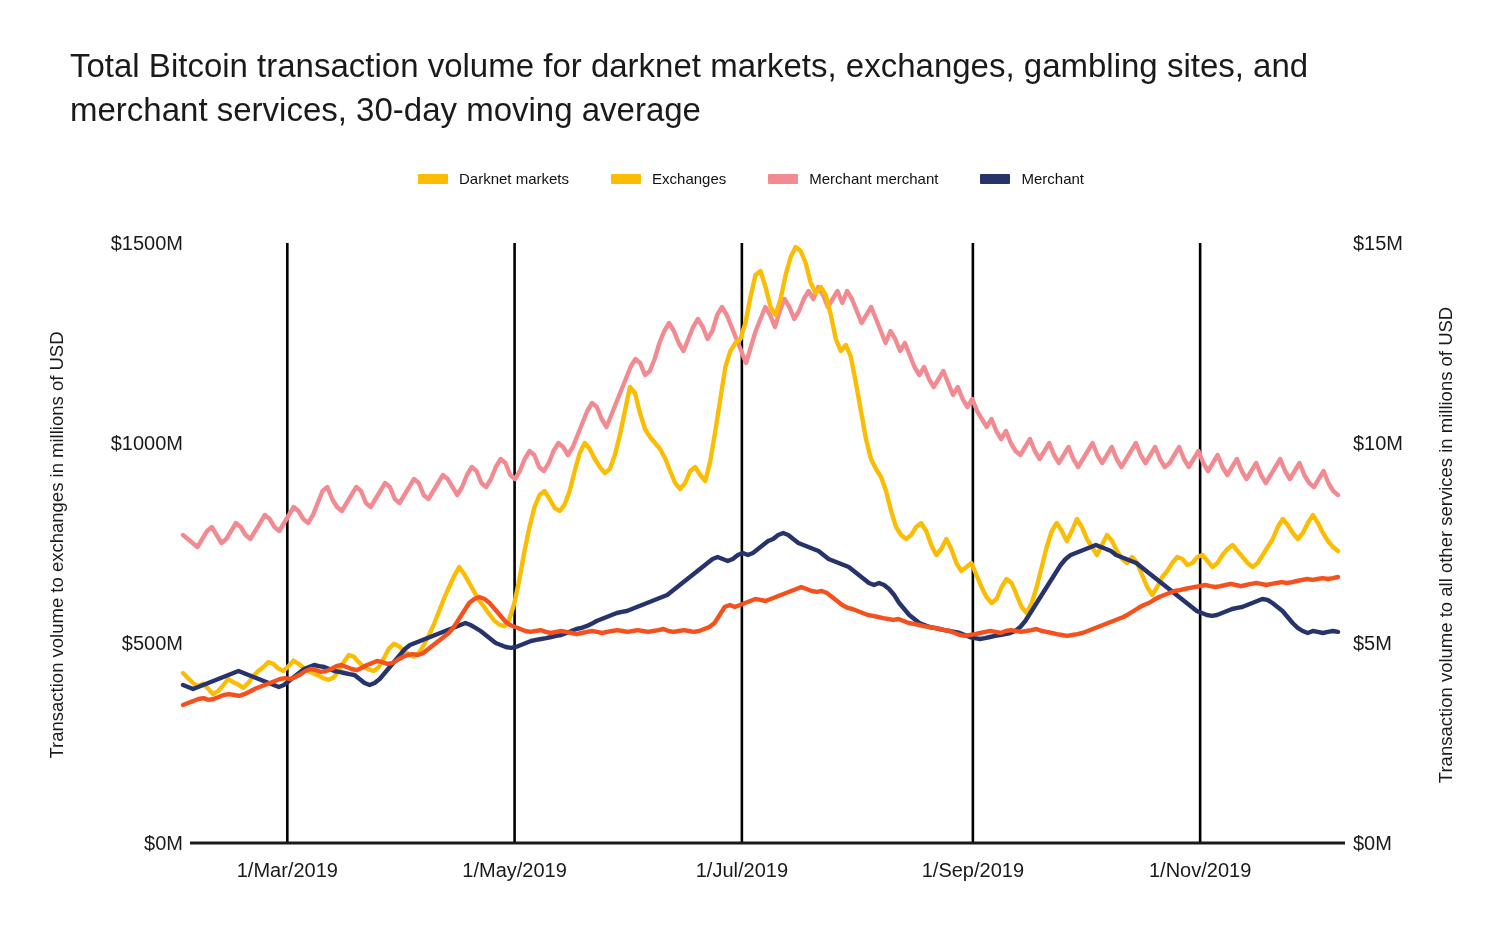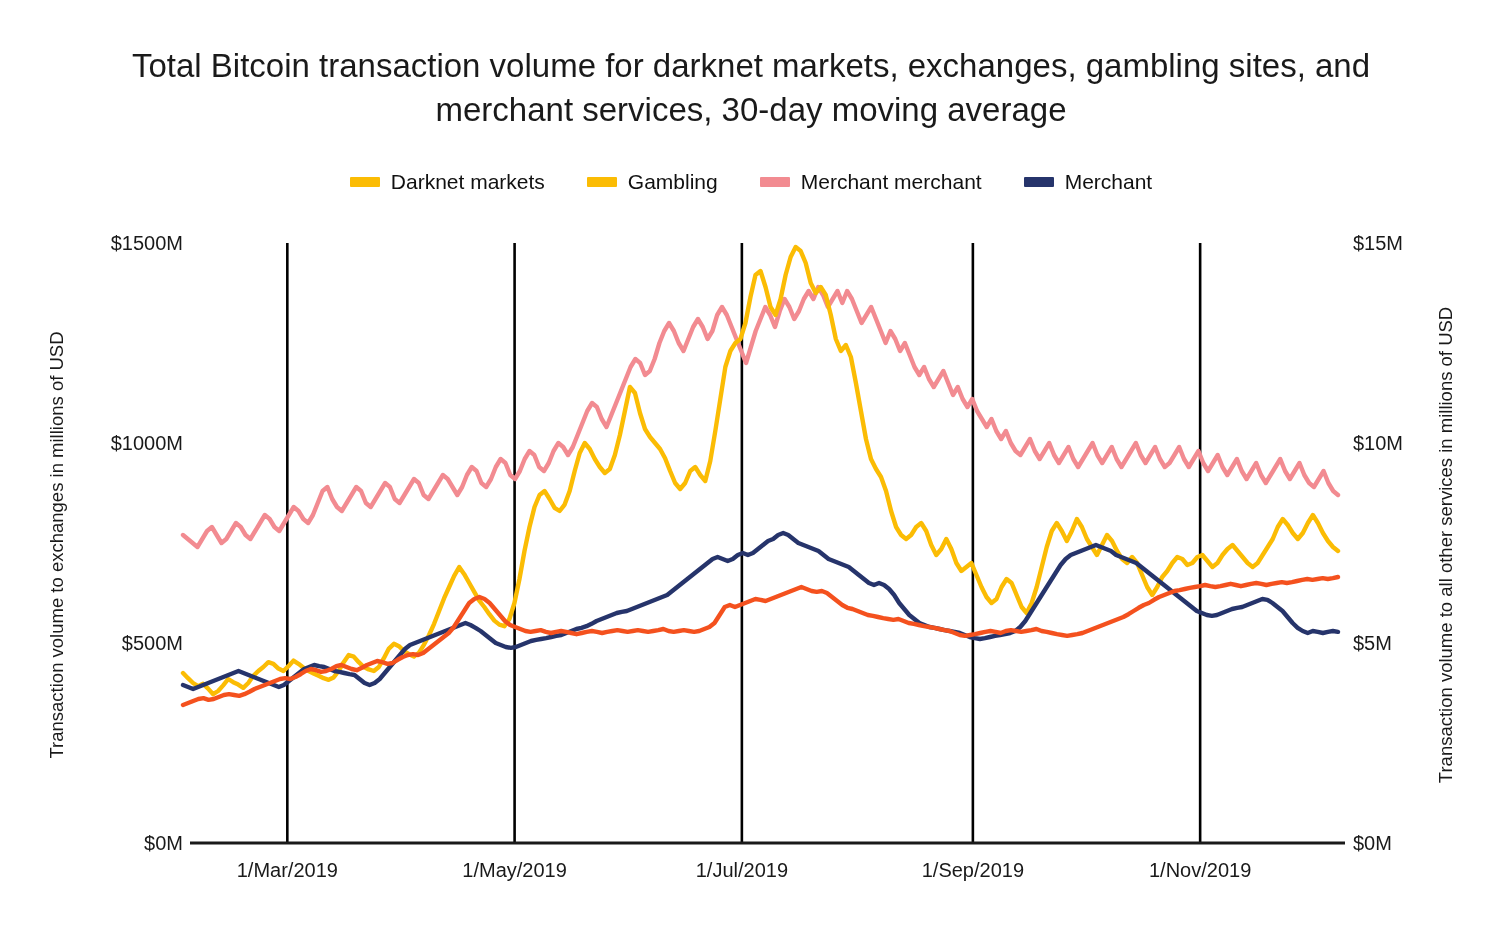--- a/index.html
+++ b/index.html
@@ -5,35 +5,34 @@
   html,body{margin:0;padding:0;}
   body{
     width:1502px;height:928px;background:#ffffff;
     font-family:"Liberation Sans","DejaVu Sans",sans-serif;
     color:#111111;overflow:hidden;position:relative;
   }
   #chart-root{position:absolute;inset:0;}
 
   .title{
     position:absolute;left:0;right:0;top:44px;
-    text-align:center;
     font-size:33px;line-height:1.32;font-weight:400;
     color:#1a1a1a;
     padding:0 70px;
     box-sizing:border-box;
   }
 
   .legend{
     position:absolute;top:170px;left:0;right:0;
     display:flex;justify-content:center;align-items:center;
     gap:42px;
   }
   .legend-item{display:flex;align-items:center;gap:11px;}
   .legend-swatch{width:30px;height:10px;border-radius:1px;display:block;}
-  .legend-label{font-size:21px;color:#111;white-space:nowrap;}
+  .legend-label{font-size:15px;color:#111;white-space:nowrap;}
 
   .plot-svg{position:absolute;left:0;top:0;}
 
   .axis-tick{font-size:20px;fill:#1a1a1a;}
   .axis-tick.left{text-anchor:end;}
   .axis-tick.right{text-anchor:start;}
   .axis-tick.xlab{text-anchor:middle;}
   .axis-title{font-size:18.5px;fill:#1a1a1a;}
 </style>
 </head>
@@ -43,21 +42,21 @@
 
   <div class="title">Total Bitcoin transaction volume for darknet markets, exchanges, gambling sites, and merchant services, 30-day moving average</div>
 
   <div class="legend">
     <div class="legend-item">
       <span class="legend-swatch" style="background: rgb(251, 188, 4);"></span>
       <span class="legend-label">Darknet markets</span>
     </div>
     <div class="legend-item">
       <span class="legend-swatch" style="background: rgb(251, 188, 4);"></span>
-      <span class="legend-label">Gambling</span>
+      <span class="legend-label">Exchanges</span>
     </div>
     <div class="legend-item">
       <span class="legend-swatch" style="background: rgb(242, 139, 145);"></span>
       <span class="legend-label">Merchant merchant</span>
     </div>
     <div class="legend-item">
       <span class="legend-swatch" style="background: rgb(38, 52, 107);"></span>
       <span class="legend-label">Merchant</span>
     </div>
   </div>

